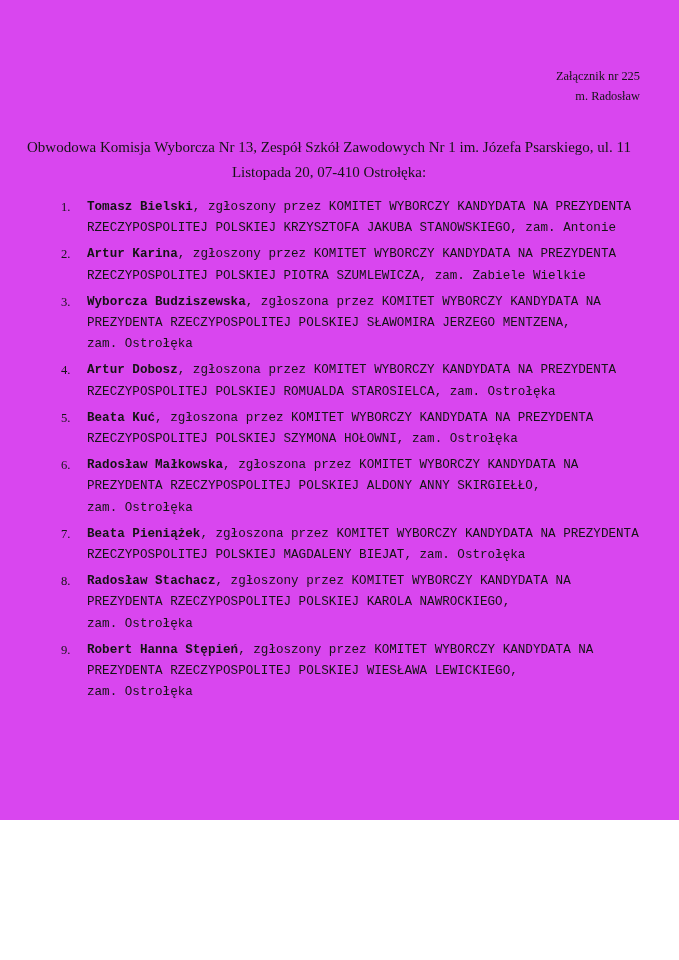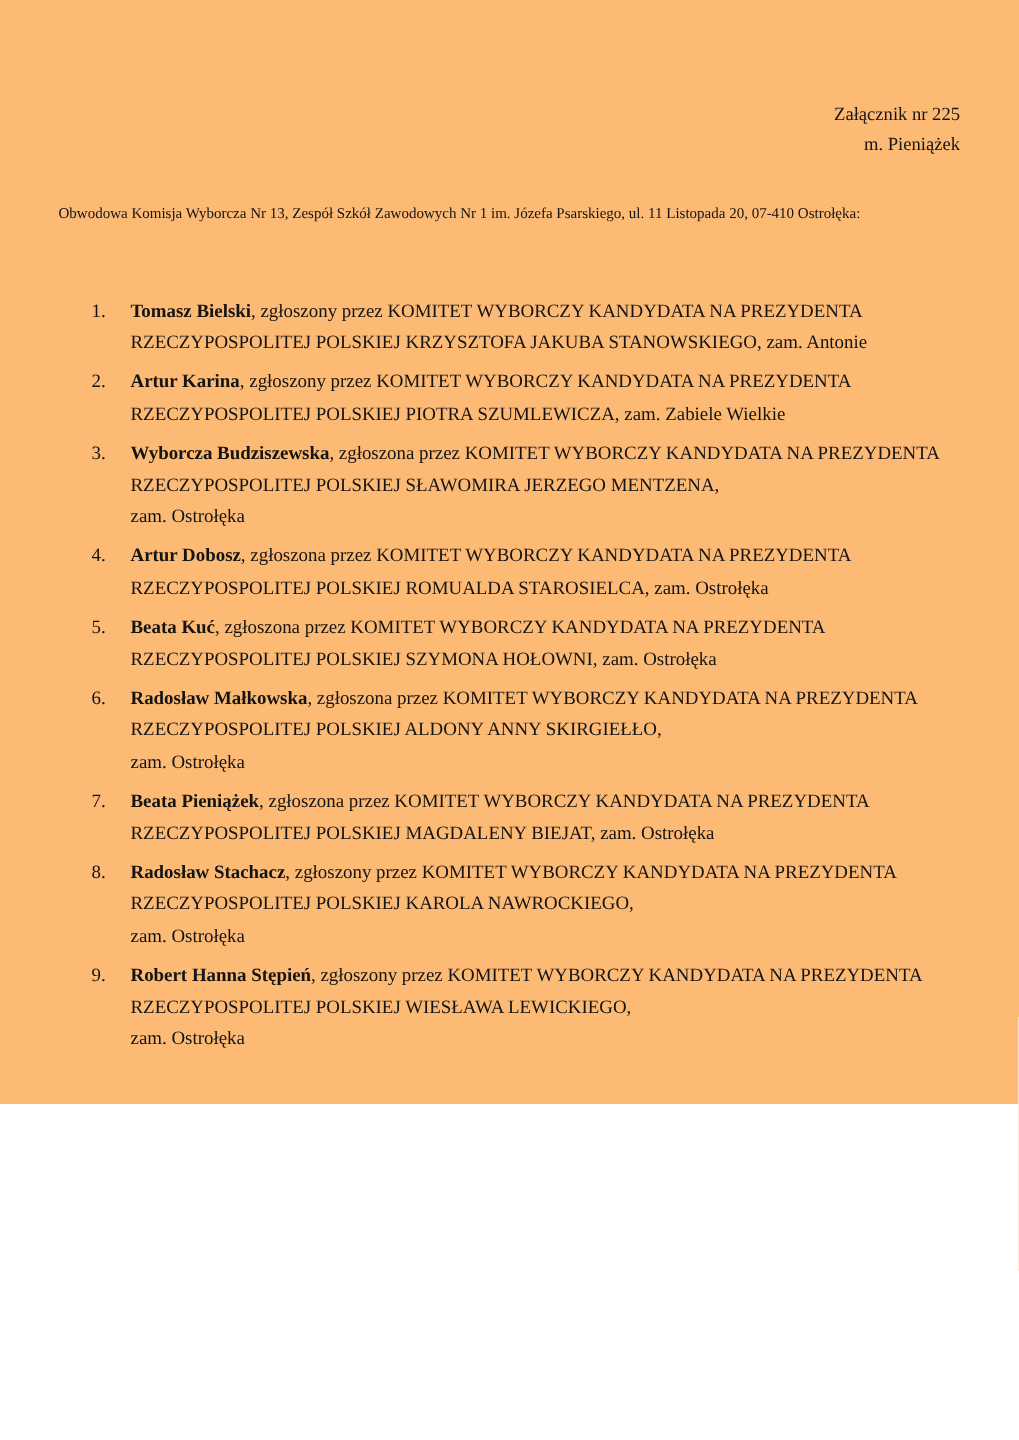--- a/index.html
+++ b/index.html
@@ -12,24 +12,24 @@
     width: 679px;
     height: 960px;
     position: relative;
     font-family: "Liberation Serif", "DejaVu Serif", serif;
     color: #000000;
     -webkit-font-smoothing: antialiased;
   }
   .page {
     box-sizing: border-box;
     width: 679px;
-    height: 736px;
+    height: 820px;
     padding: 0;
     position: relative;
-    background: #fdba74;
+    background: #d946ef;
   }
 
   
   .doc-header {
     position: absolute;
     top: 66px;
     right: 39px;
     text-align: right;
     font-size: 12.4px;
     line-height: 20px;
@@ -37,26 +37,26 @@
     white-space: nowrap;
   }
   .doc-header .hline {
     display: block;
   }
 
   
   .commission {
     position: absolute;
     top: 120px;
-    left: 39px;
+    left: 25px;
     width: 608px;
-    font-size: 10px;
+    font-size: 15px;
     line-height: 25px;
     color: #141414;
-    text-align: left;
+    text-align: center;
   }
 
   
   .candidates {
     position: absolute;
     top: 197px;
     left: 39px;
     width: 612px;
     list-style: none;
     margin: 0;
@@ -75,20 +75,21 @@
     left: 22px;
     top: 0;
     width: 22px;
     text-align: left;
     font-size: 12.6px;
     line-height: 21.2px;
     color: #141414;
   }
   .cand-body {
     display: block;
+    font-family: Liberation Mono, monospace;
   }
   .cand-name {
     font-weight: bold;
   }
   .cand-text {
     font-weight: normal;
   }
   .cand-res {
     font-weight: normal;
   }
@@ -96,21 +97,21 @@
     display: block;
   }
 </style>
 </head>
 <body>
 
 <div class="page">
 
   <div class="doc-header">
     <span class="hline">Załącznik nr 225</span>
-    <span class="hline">m. Pieniążek</span>
+    <span class="hline">m. Radosław</span>
   </div>
 
   <p class="commission">Obwodowa Komisja Wyborcza Nr 13, Zespół Szkół Zawodowych Nr 1 im. Józefa Psarskiego, ul. 11 Listopada 20, 07-410 Ostrołęka:</p>
 
   <ol class="candidates">
       <li class="cand-item">
         <span class="cand-num">1.</span>
         <span class="cand-body"><span class="cand-name">Tomasz Bielski</span><span class="cand-text">, zgłoszony przez KOMITET WYBORCZY KANDYDATA NA PREZYDENTA RZECZYPOSPOLITEJ POLSKIEJ KRZYSZTOFA JAKUBA STANOWSKIEGO,</span><span class="cand-res"> zam. Antonie</span></span>
       </li>
       <li class="cand-item">

